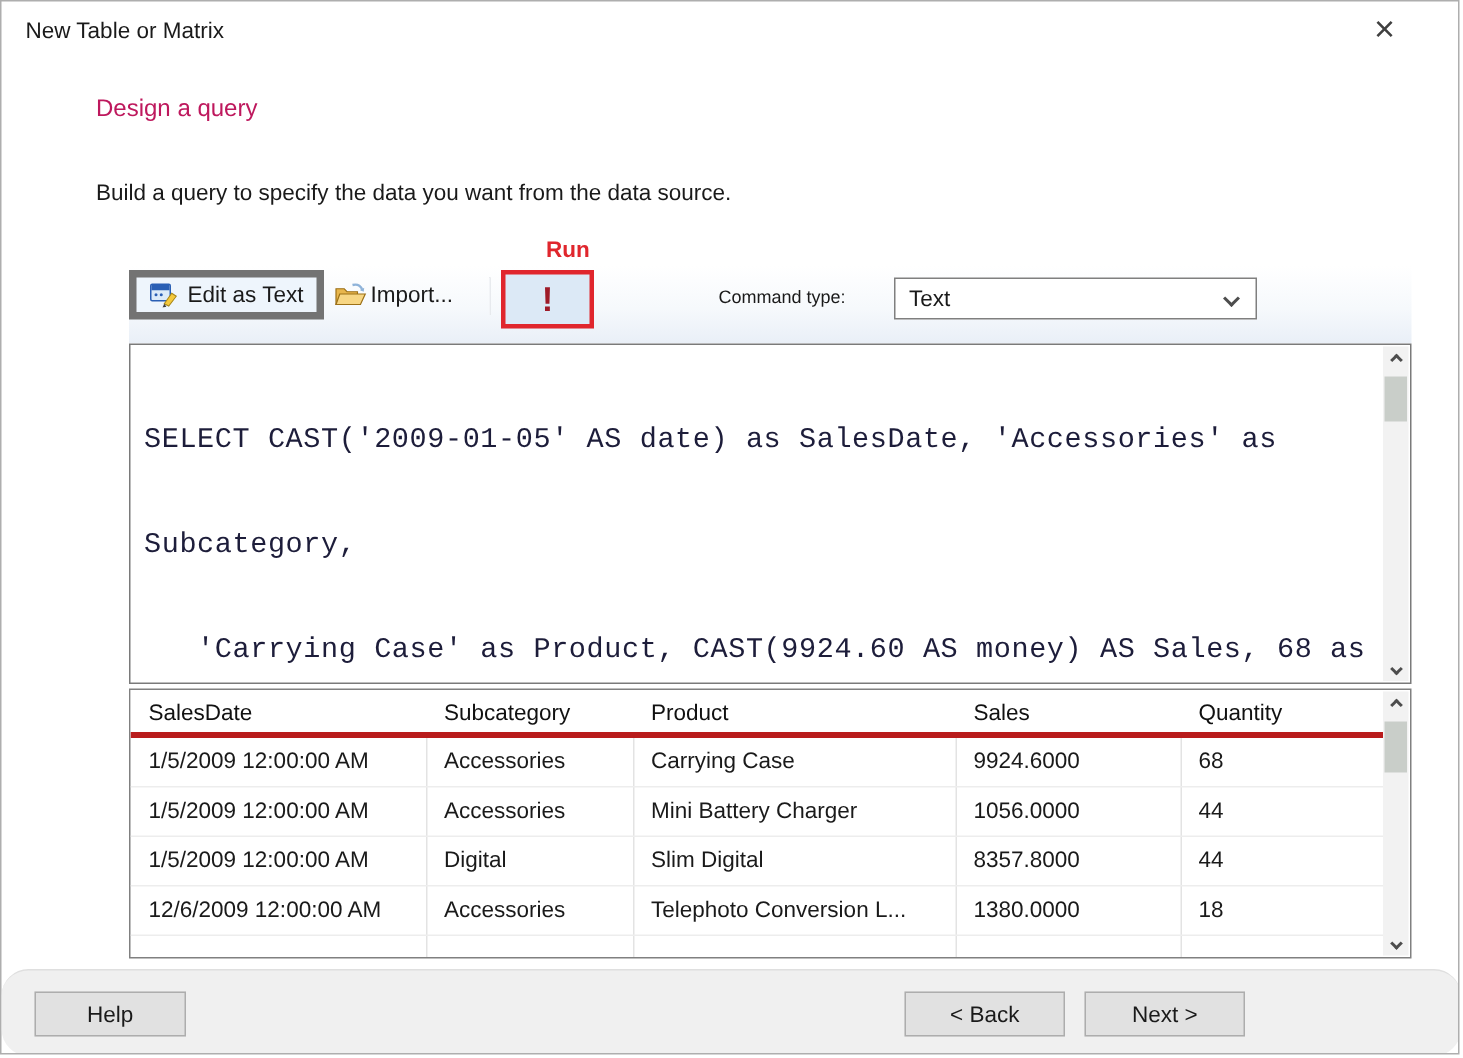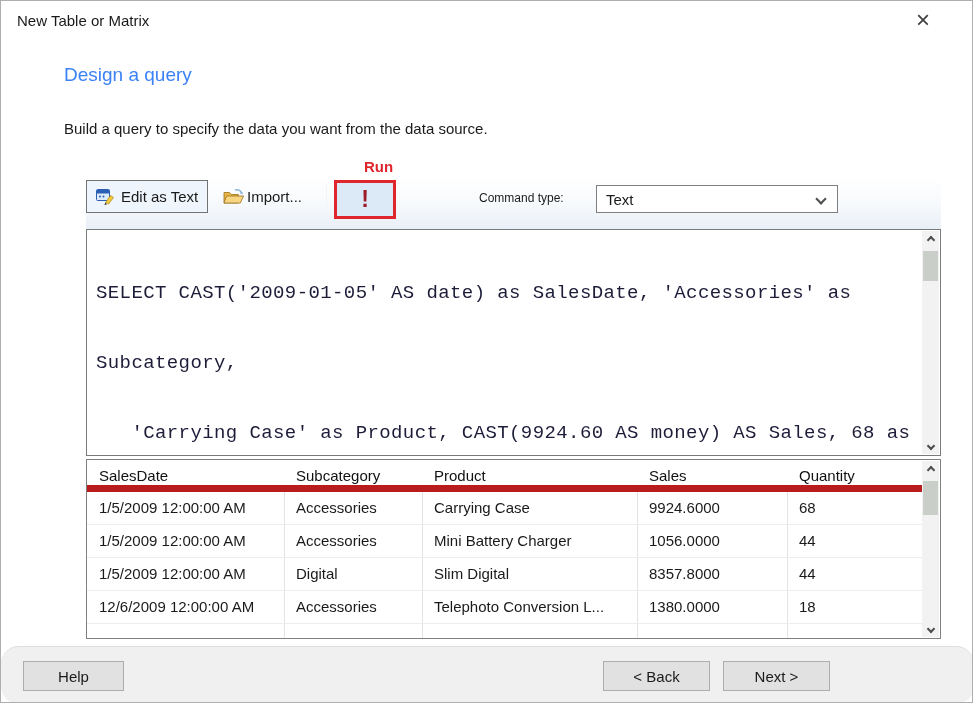--- a/index.html
+++ b/index.html
@@ -6,28 +6,28 @@
   html,body { width:975px; height:705px; background:#fff; font-family:"Liberation Sans", sans-serif; }
   .dialog { position:relative; width:973px; height:703px; border:1px solid #aeaeae; background:#ffffff; overflow:hidden; }
   .abs { position:absolute; }
 
   
   .title { left:16px; top:11px; font-size:15px; color:#1a1a1a; }
   .close-btn { left:905px; top:4px; width:34px; height:30px; display:flex; align-items:center; justify-content:center;
                font-size:24px; color:#404040; cursor:pointer; }
 
   
-  .heading { left:63px; top:63px; font-size:19px; color:#3b82f6; }
+  .heading { left:63px; top:63px; font-size:16px; color:#be185d; }
   .desc { left:63px; top:119px; font-size:15px; color:#1a1a1a; }
 
   
   .qd-toolbar { left:85px; top:176px; width:855px; height:52px;
                 background:linear-gradient(180deg,#ffffff 0%,#f6f9fc 55%,#e9eff7 100%); }
   .btn-edit-as-text { left:85px; top:179px; height:33px; display:flex; align-items:center; gap:6px;
-                      padding:0 9px; border:1px solid #737373; background:#eef5fc; font-size:15px; color:#1a1a1a; cursor:pointer; }
+                      padding:0 9px; border:5px solid #737373; background:#eef5fc; font-size:15px; color:#1a1a1a; cursor:pointer; }
   .btn-import { left:216px; top:181px; height:29px; display:flex; align-items:center; gap:2px;
                 padding:0 6px; background:transparent; border:none; font-size:15px; color:#1a1a1a; cursor:pointer; }
   .tb-sep { left:325px; top:184px; width:1px; height:25px; background:#c3c7cc; border-right:1px solid #f2f4f7; }
 
   .run-annot-box { left:333px; top:179px; width:62px; height:39px; border:3px solid #e0262d; background:#dce9f6;
                    display:flex; align-items:center; justify-content:center; }
   .run-btn { width:100%; height:100%; display:flex; align-items:center; justify-content:center; cursor:pointer; }
   .run-glyph { font-size:23px; font-weight:bold; color:#9e1b28; line-height:1; }
   .run-label { left:363px; top:157px; font-size:15px; font-weight:bold; color:#e0262d; }
 
@@ -51,21 +51,21 @@
   .vscroll .arrow { position:absolute; left:0; width:17px; height:17px; display:flex; align-items:center; justify-content:center; cursor:pointer; }
   .vscroll .arrow.top { top:0; }
   .vscroll .arrow.bottom { bottom:0; }
   .vscroll .arrow .chev { width:6px; height:6px; border-width:2px; }
   .vscroll .thumb { position:absolute; left:1px; width:15px; background:#c9cec9; cursor:pointer; }
 
   
   .grid { left:85px; top:458px; width:855px; height:180px; border:1px solid #808080; background:#ffffff; }
   .grid-inner { position:absolute; left:0; top:0; right:17px; bottom:0; overflow:hidden; }
   .gcol-line { position:absolute; top:0; width:1px; height:178px; background:#e3e3e3; }
-  .ghead { position:absolute; left:0; top:0; width:836px; height:32px; border-bottom:7px solid #b91c1c; background:#ffffff; }
+  .ghead { position:absolute; left:0; top:0; width:836px; height:32px; border-bottom:4px solid #b91c1c; background:#ffffff; }
   .ghead .hcell { position:absolute; top:0; height:32px; line-height:31px; padding-left:12px; font-size:15px; color:#111; }
   .grow { position:absolute; left:0; width:836px; height:33px; border-bottom:1px solid #ededed; }
   .grow .cell { position:absolute; top:0; height:33px; line-height:32px; padding-left:12px; font-size:15px; color:#1a1a1a;
                 white-space:nowrap; overflow:hidden; }
   .c0 { left:0;   width:197px; }
   .c1 { left:197px; width:138px; }
   .c2 { left:335px; width:215px; }
   .c3 { left:550px; width:150px; }
   .c4 { left:700px; width:136px; }
 

